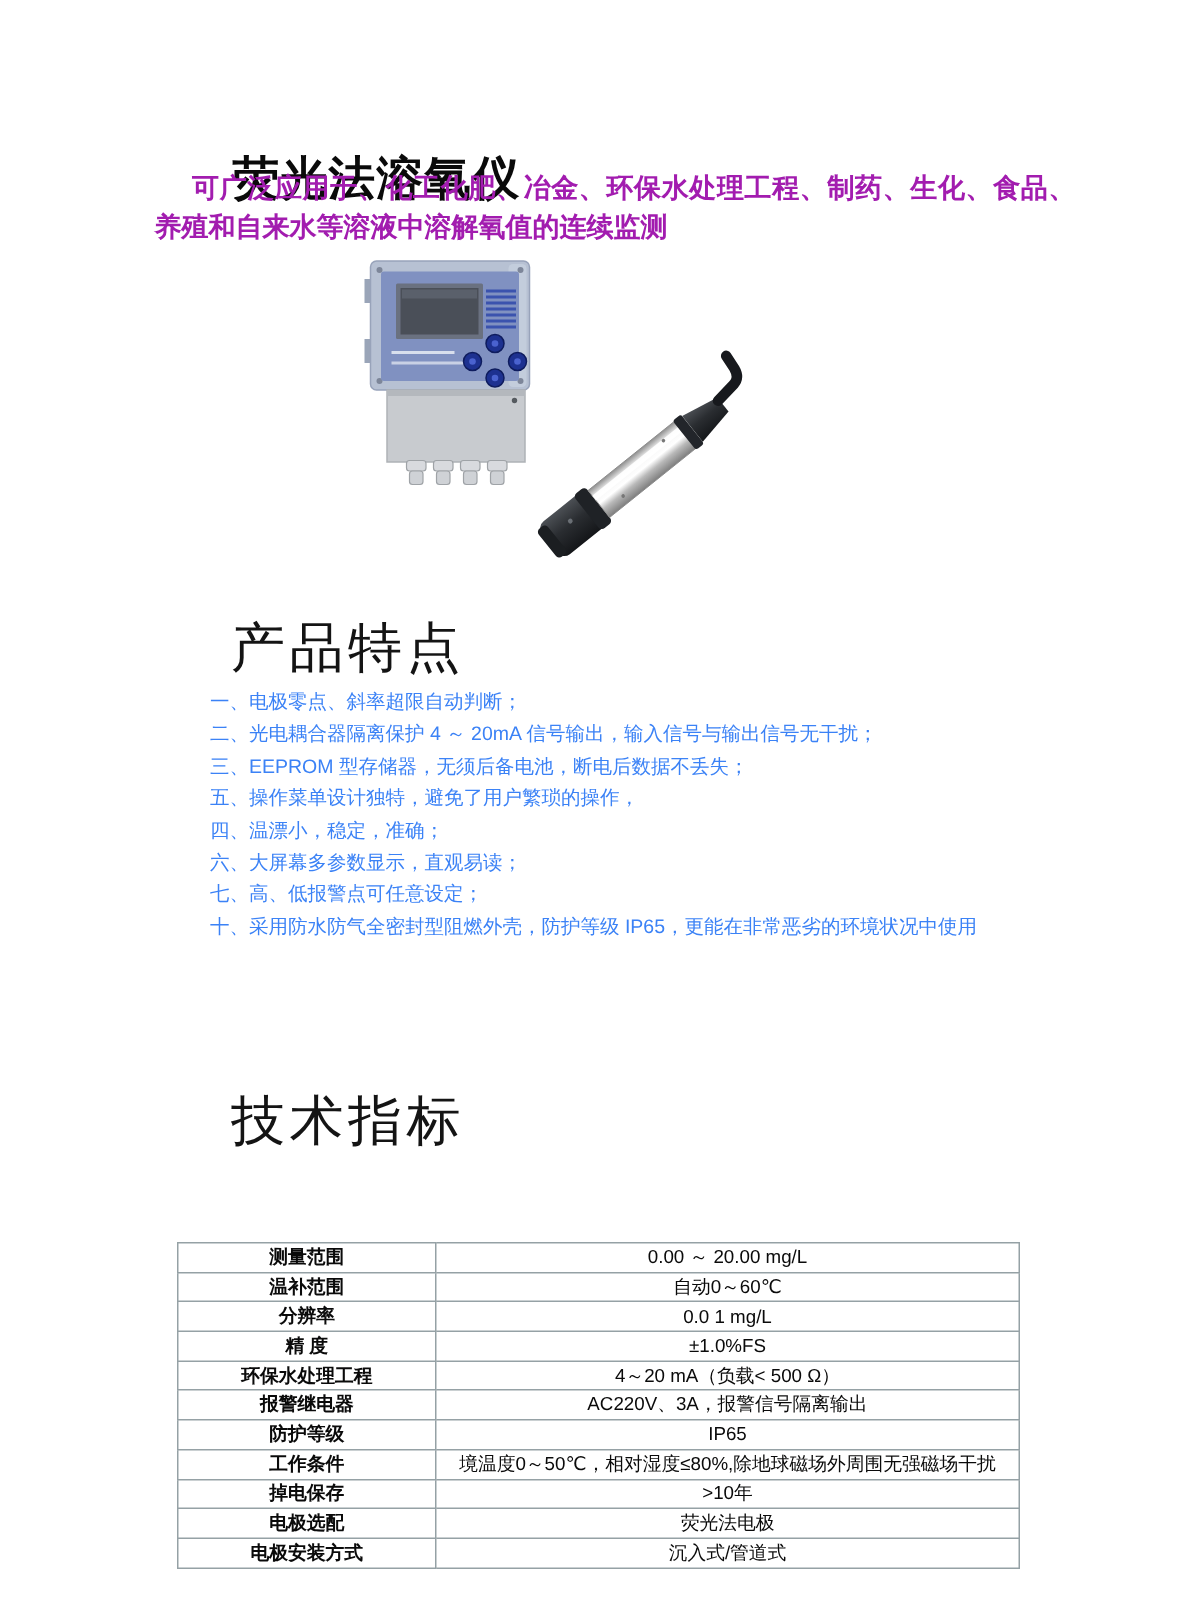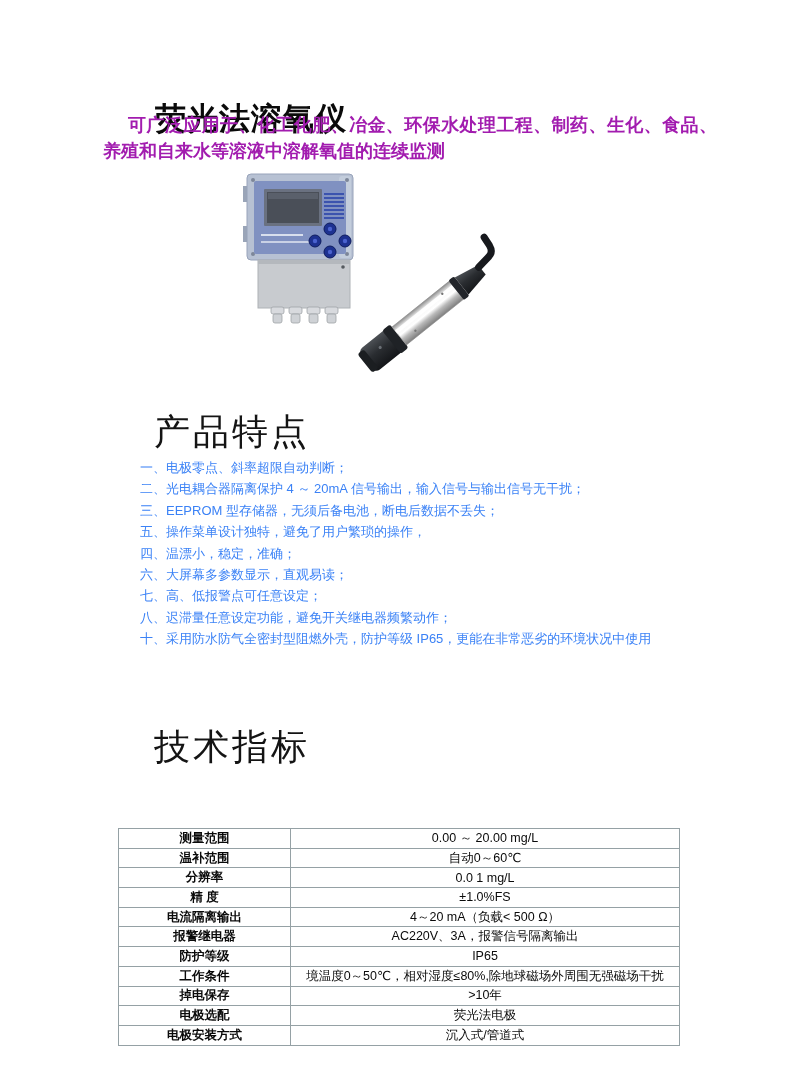--- a/index.html
+++ b/index.html
@@ -168,21 +168,20 @@
 
 <div class="abs section-heading h-features">产品特点</div>
 <div class="abs features">
   <div class="item">一、电极零点、斜率超限自动判断；</div>
   <div class="item">二、光电耦合器隔离保护 4 ～ 20mA 信号输出，输入信号与输出信号无干扰；</div>
   <div class="item">三、EEPROM 型存储器，无须后备电池，断电后数据不丢失；</div>
   <div class="item">五、操作菜单设计独特，避免了用户繁琐的操作，</div>
   <div class="item">四、温漂小，稳定，准确；</div>
   <div class="item">六、大屏幕多参数显示，直观易读；</div>
   <div class="item">七、高、低报警点可任意设定；</div>
-  <div class="item">八、迟滞量任意设定功能，避免开关继电器频繁动作；</div>
   <div class="item">十、采用防水防气全密封型阻燃外壳，防护等级 IP65，更能在非常恶劣的环境状况中使用</div>
 </div>
 
 <div class="abs section-heading h-specs">技术指标</div>
 <div class="abs spec-table-wrap">
   <table class="spec">
     <tbody>
       <tr>
         <td class="lbl">测量范围</td>
         <td class="val">0.00 ～ 20.00 mg/L</td>
@@ -193,21 +192,21 @@
       </tr>
       <tr>
         <td class="lbl">分辨率</td>
         <td class="val">0.0 1 mg/L</td>
       </tr>
       <tr>
         <td class="lbl">精 度</td>
         <td class="val">±1.0%FS</td>
       </tr>
       <tr>
-        <td class="lbl">电流隔离输出</td>
+        <td class="lbl">环保水处理工程</td>
         <td class="val">4～20 mA（负载&lt; 500 Ω）</td>
       </tr>
       <tr>
         <td class="lbl">报警继电器</td>
         <td class="val">AC220V、3A，报警信号隔离输出</td>
       </tr>
       <tr>
         <td class="lbl">防护等级</td>
         <td class="val">IP65</td>
       </tr>

